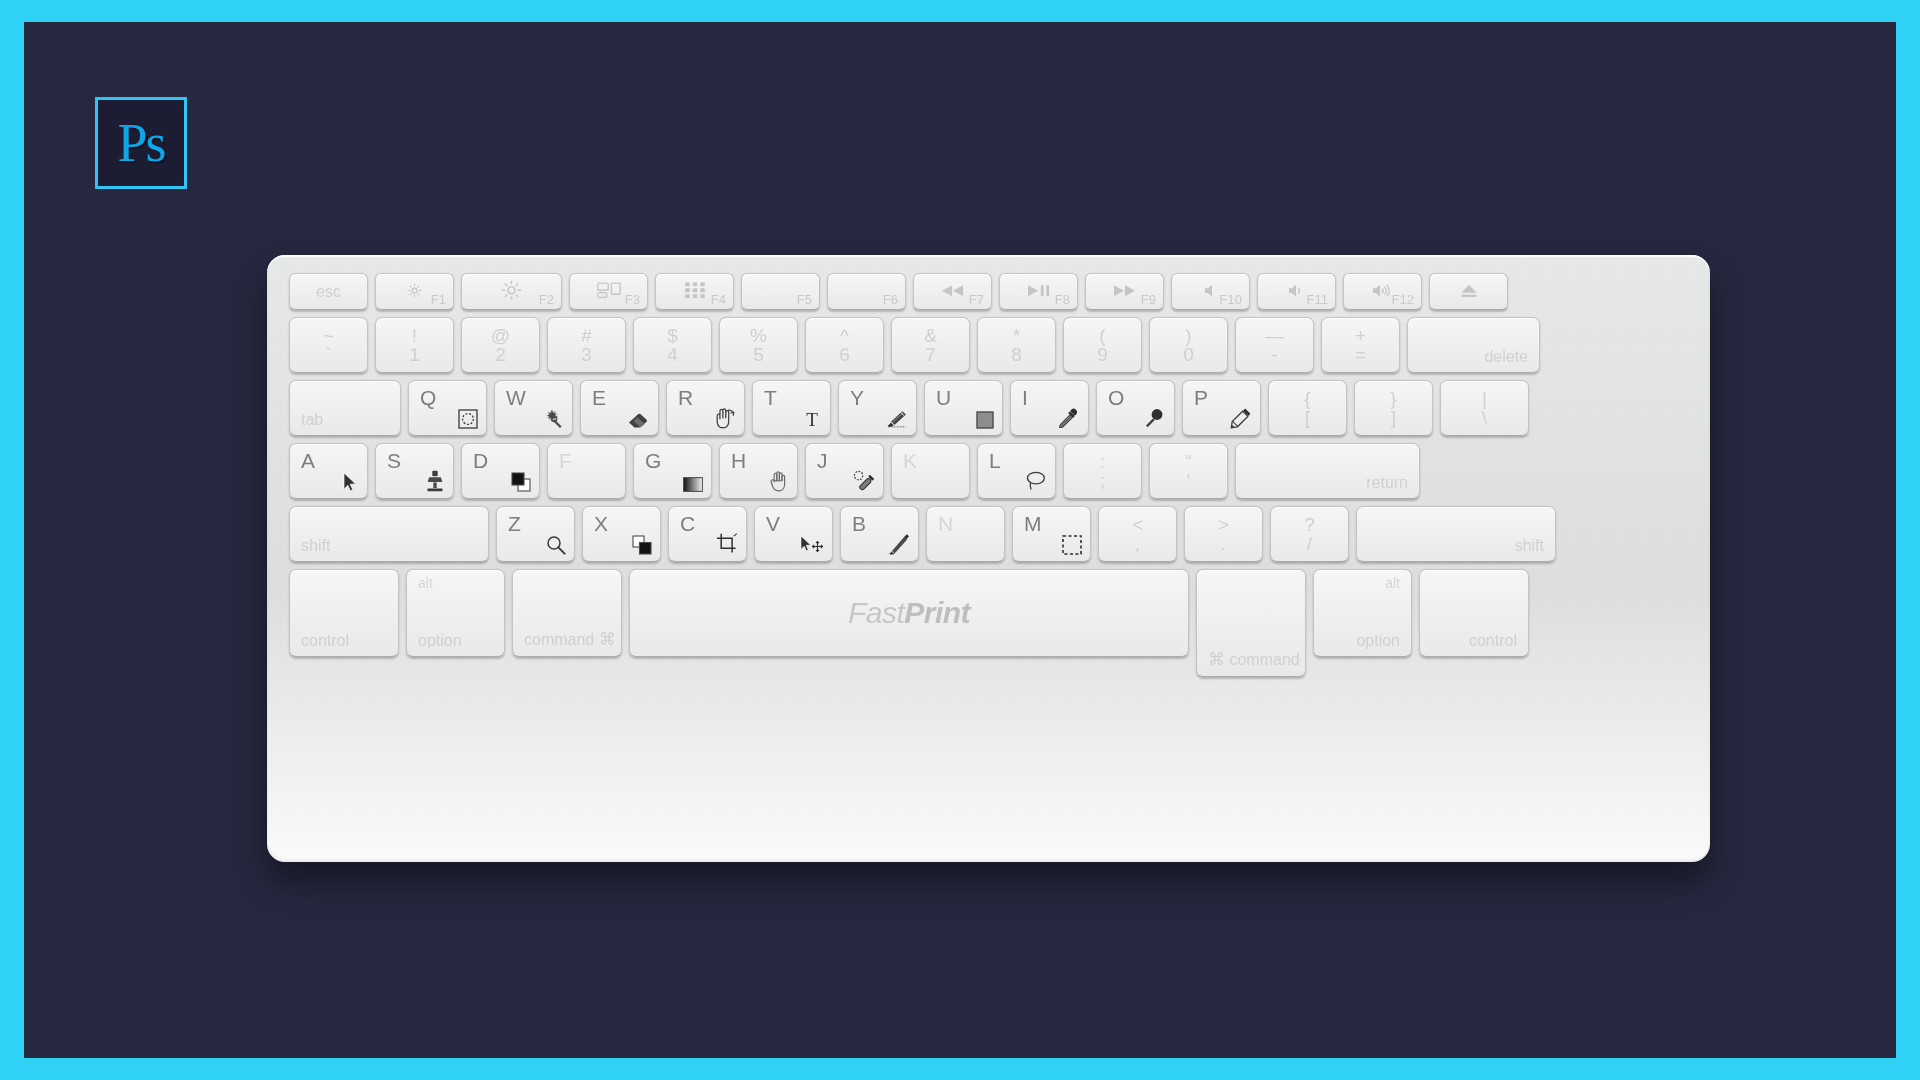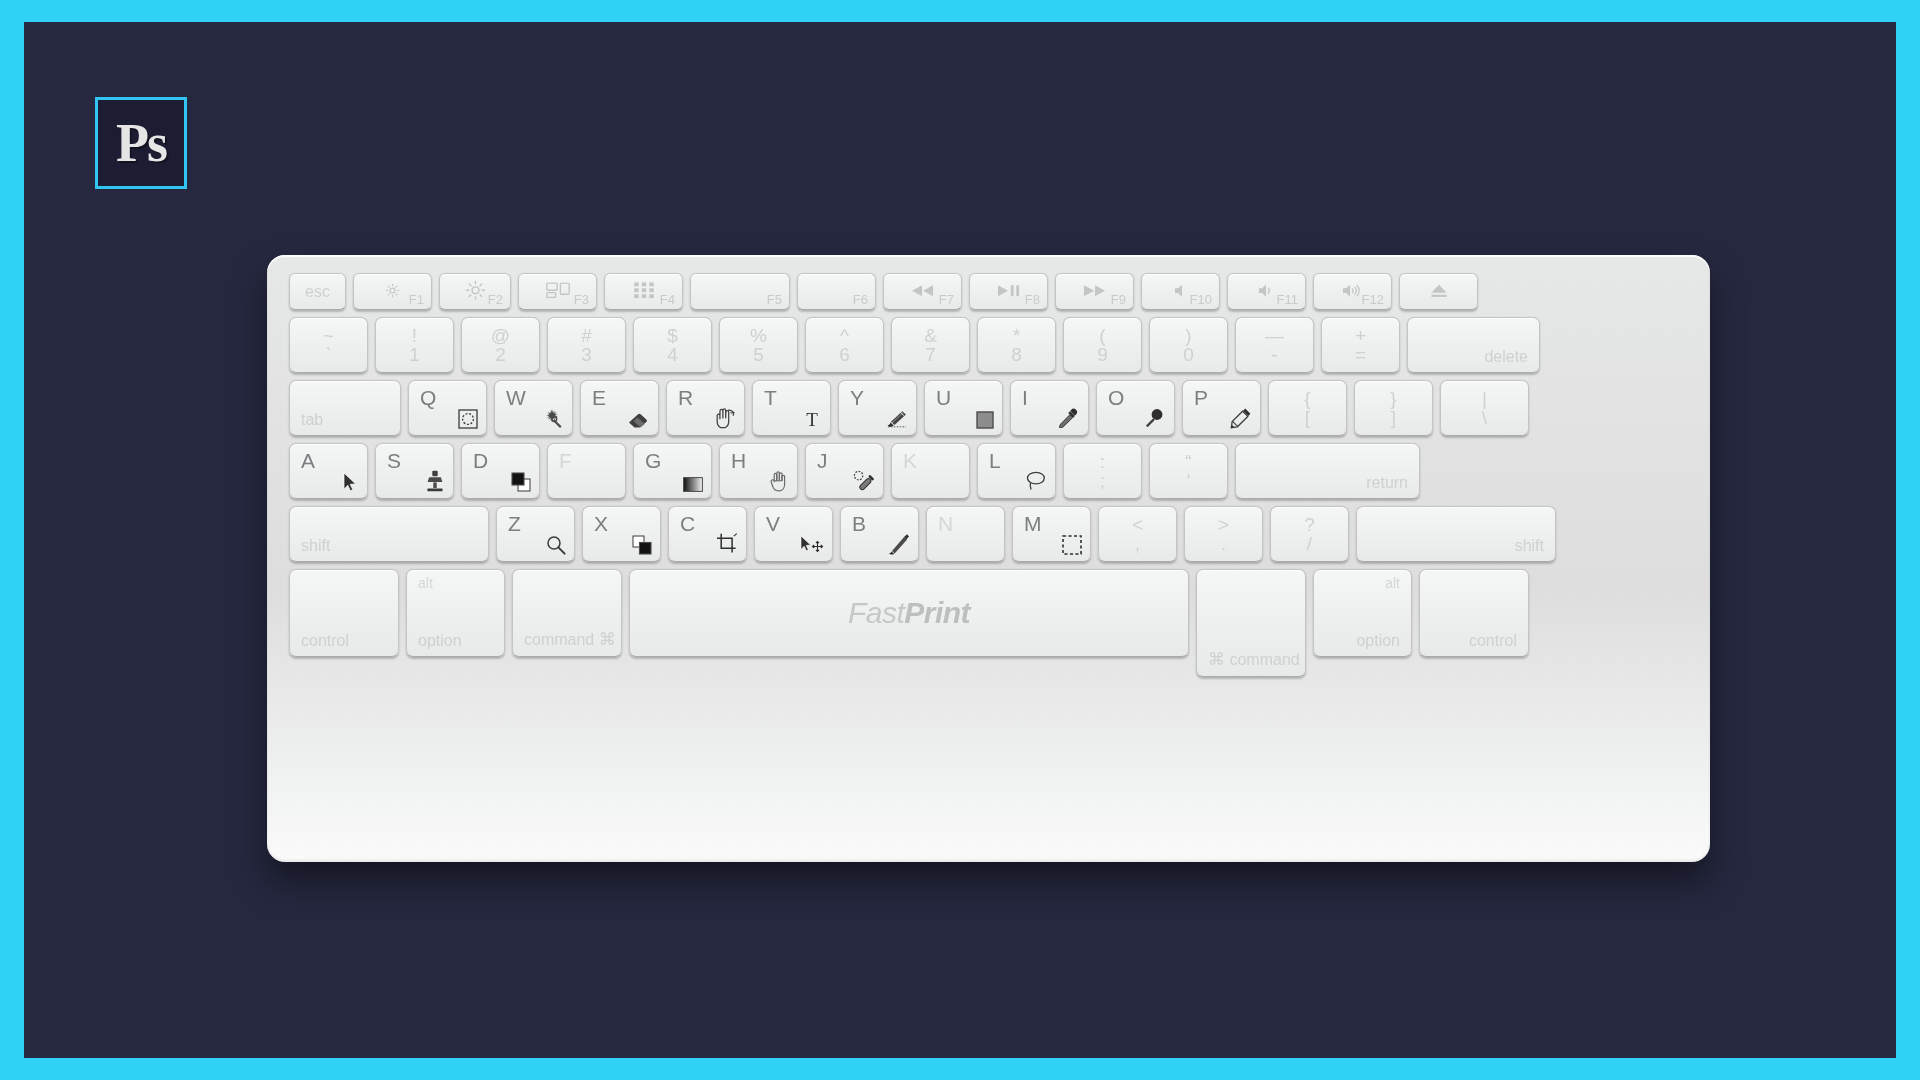--- a/index.html
+++ b/index.html
@@ -32,23 +32,23 @@
     top: 75px;
     width: 92px;
     height: 92px;
     border: 3px solid #31c5f4;
     background: #1c1d33;
     display: flex;
     align-items: center;
     justify-content: center;
   }
   .ps-logo-text {
-    color: #e5e5e5;
+    color: #0ea5e9;
     font-family: "Liberation Serif", serif;
-    font-weight: bold;
+    font-weight: normal;
     font-size: 54px;
     letter-spacing: -2px;
     line-height: 1;
     text-shadow: 2px 2px 0 rgba(0,0,0,0.35);
   }
 
   
   #keyboard {
     position: absolute;
     left: 243px;
@@ -217,35 +217,35 @@
 <div id="stage">
 
   <div class="ps-logo">
     <span class="ps-logo-text">Ps</span>
   </div>
 
   <div id="keyboard">
 
     <div class="krow fn-row">
 
-      <div class="key" style="width:57px">
+      <div class="key" style="width:79px">
         <span class="lbl-center">esc</span>
       </div>
 
       <div class="key" style="width:79px">
         <span class="fkey-glyph">
           <svg width="17" height="17" viewBox="0 0 24 24" fill="none" stroke="#c4c5c6" stroke-width="1.6" stroke-linecap="round">
             <circle cx="12" cy="12" r="3.4"></circle>
             <path d="M12 3.2v2.1M12 18.7v2.1M3.2 12h2.1M18.7 12h2.1M5.8 5.8l1.5 1.5M16.7 16.7l1.5 1.5M18.2 5.8l-1.5 1.5M7.3 16.7l-1.5 1.5"></path>
           </svg>
         </span>
         <span class="fkey-num">F1</span>
       </div>
 
-      <div class="key" style="width:72px">
+      <div class="key" style="width:101px">
         <span class="fkey-glyph">
           <svg width="21" height="21" viewBox="0 0 24 24" fill="none" stroke="#c4c5c6" stroke-width="1.6" stroke-linecap="round">
             <circle cx="12" cy="12" r="3.9"></circle>
             <path d="M12 1.8v2.6M12 19.6v2.6M1.8 12h2.6M19.6 12h2.6M4.9 4.9l1.9 1.9M17.2 17.2l1.9 1.9M19.1 4.9l-1.9 1.9M6.8 17.2l-1.9 1.9"></path>
           </svg>
         </span>
         <span class="fkey-num">F2</span>
       </div>
 
       <div class="key" style="width:79px">
@@ -269,21 +269,21 @@
               <rect x="8.5" y="6.7" width="5" height="4.6" rx="0.6"></rect>
               <rect x="17" y="6.7" width="5" height="4.6" rx="0.6"></rect>
             <rect x="0" y="13.4" width="5" height="4.6" rx="0.6"></rect>
               <rect x="8.5" y="13.4" width="5" height="4.6" rx="0.6"></rect>
               <rect x="17" y="13.4" width="5" height="4.6" rx="0.6"></rect>
           </svg>
         </span>
         <span class="fkey-num">F4</span>
       </div>
 
-      <div class="key" style="width:100px">
+      <div class="key" style="width:79px">
         <span class="fkey-num">F5</span>
       </div>
 
       <div class="key" style="width:79px">
         <span class="fkey-num">F6</span>
       </div>
 
       <div class="key" style="width:79px">
         <span class="fkey-glyph">
           <svg width="22" height="12" viewBox="0 0 24 12" fill="#c4c5c6">

